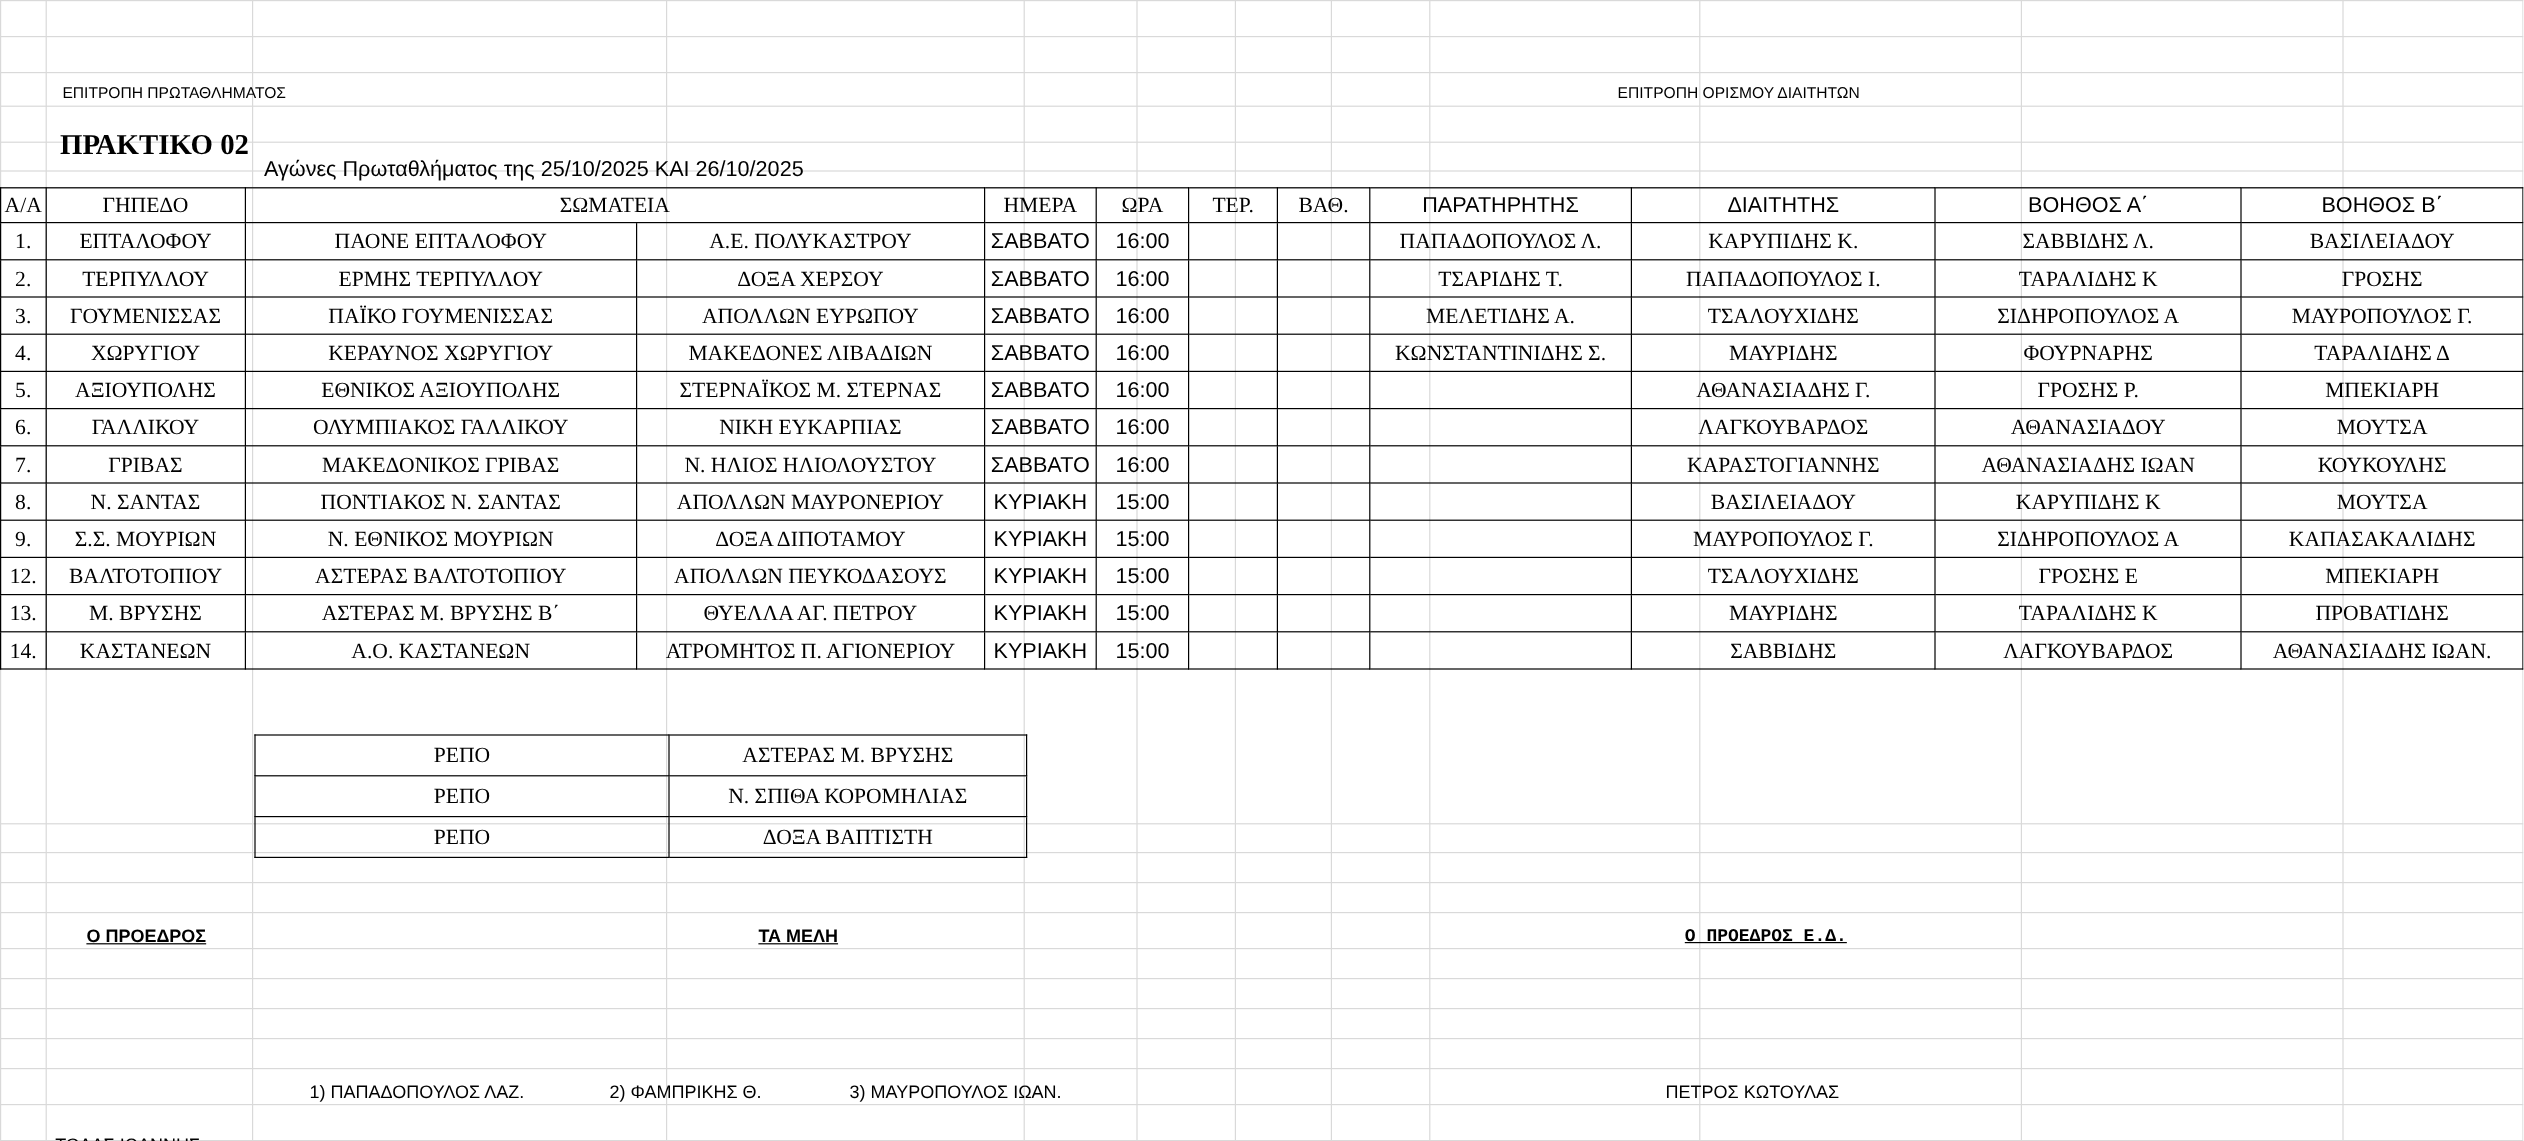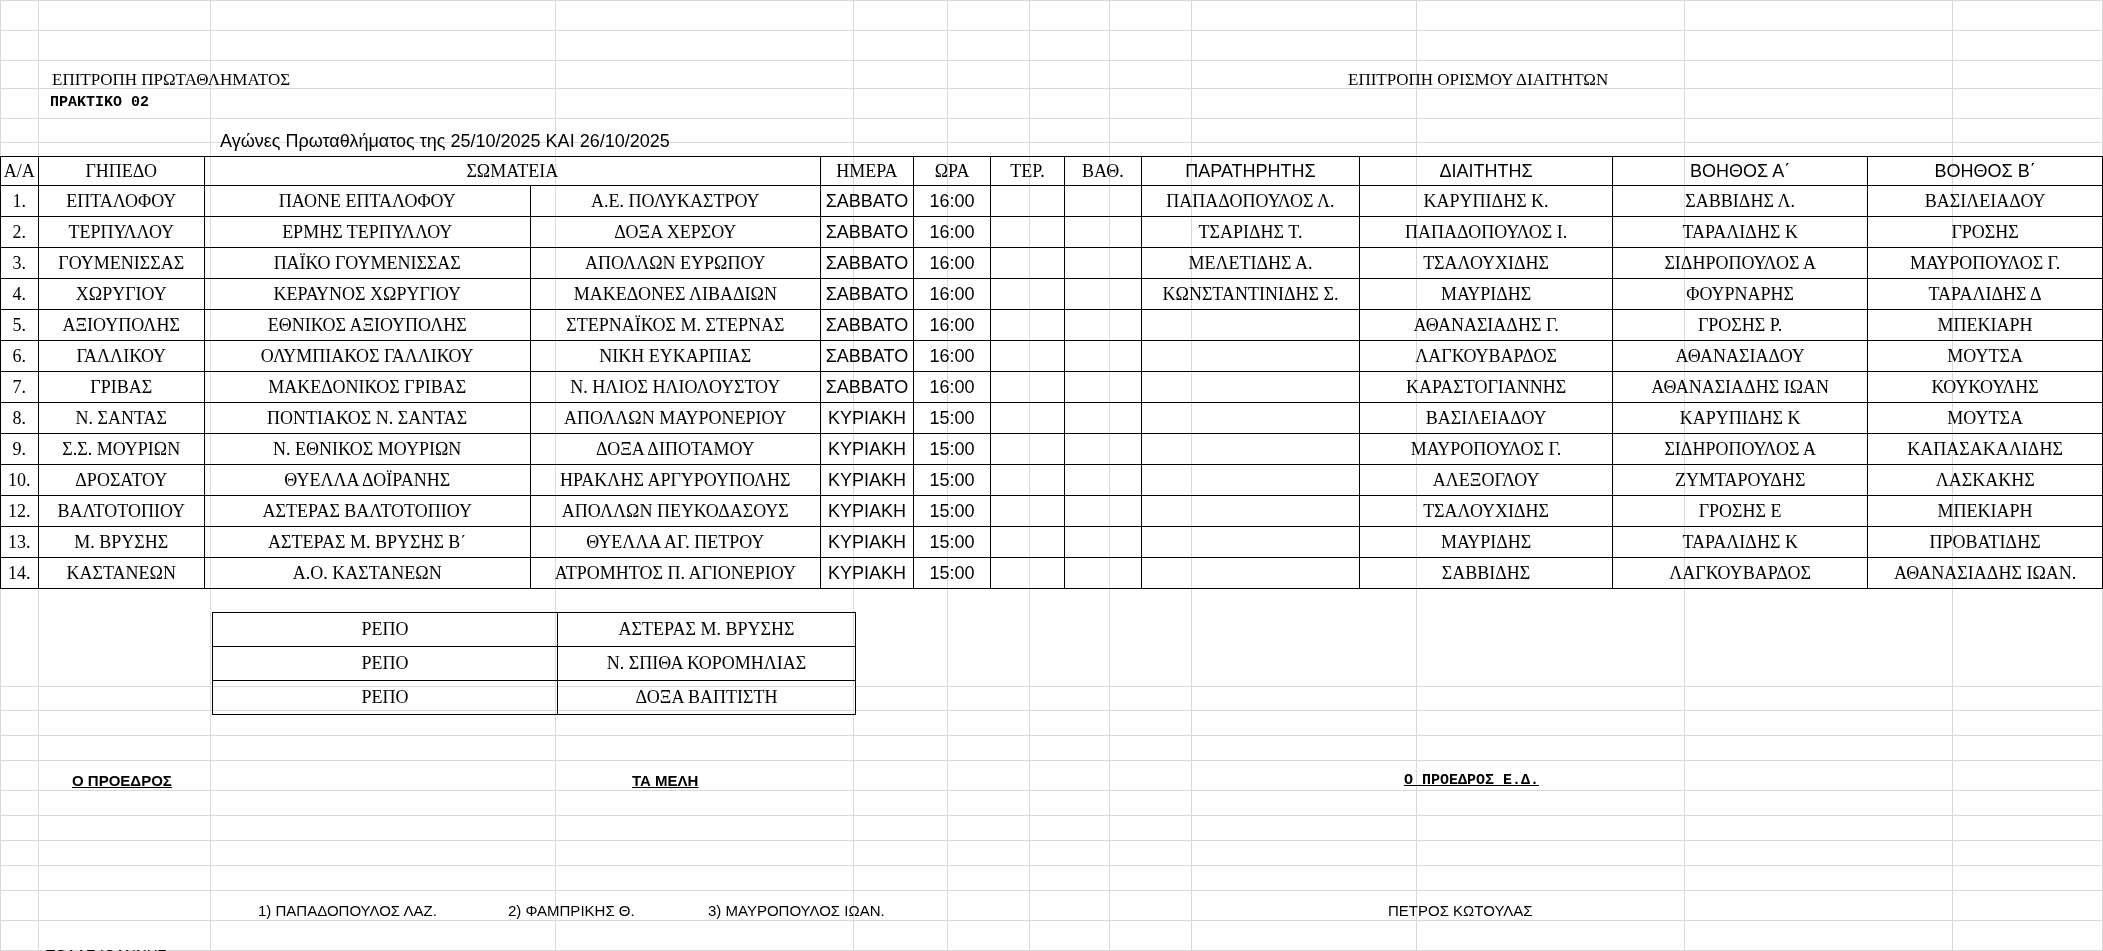--- a/index.html
+++ b/index.html
@@ -35,32 +35,32 @@
   .grid-bg .hline {
     position: absolute;
     left: 0;
     width: 2103px;
     height: 1px;
     background: #d9d9d9;
   }
 
   .hdr {
     position: absolute;
-    font-family: Liberation Serif, serif;
-    font-size: 17px;
+    font-family: Liberation Sans, sans-serif;
+    font-size: 13px;
     white-space: nowrap;
   }
   #committee-left { left: 52px; top: 70px; }
   #committee-right { left: 1348px; top: 70px; }
   #praktiko {
     position: absolute;
-    left: 50px; top: 94px;
-    font-family: Liberation Mono, monospace;
+    left: 50px; top: 108px;
+    font-family: Liberation Serif, serif;
     font-weight: bold;
-    font-size: 15px;
+    font-size: 24px;
     white-space: nowrap;
   }
   #matchday {
     position: absolute;
     left: 220px; top: 131px;
     font-family: "Liberation Sans", sans-serif;
     font-size: 18px;
     white-space: nowrap;
   }
 
@@ -339,34 +339,20 @@
           <td class="day">ΚΥΡΙΑΚΗ</td>
           <td class="time">15:00</td>
           <td></td>
           <td></td>
           <td></td>
           <td>ΜΑΥΡΟΠΟΥΛΟΣ Γ.</td>
           <td>ΣΙΔΗΡΟΠΟΥΛΟΣ Α</td>
           <td>ΚΑΠΑΣΑΚΑΛΙΔΗΣ</td>
         </tr>
         <tr>
-          <td class="num">10.</td>
-          <td>ΔΡΟΣΑΤΟΥ</td>
-          <td>ΘΥΕΛΛΑ  ΔΟΪΡΑΝΗΣ</td>
-          <td>ΗΡΑΚΛΗΣ ΑΡΓΥΡΟΥΠΟΛΗΣ</td>
-          <td class="day">ΚΥΡΙΑΚΗ</td>
-          <td class="time">15:00</td>
-          <td></td>
-          <td></td>
-          <td></td>
-          <td>ΑΛΕΞΟΓΛΟΥ</td>
-          <td>ΖΥΜΤΑΡΟΥΔΗΣ</td>
-          <td>ΛΑΣΚΑΚΗΣ</td>
-        </tr>
-        <tr>
           <td class="num">12.</td>
           <td>ΒΑΛΤΟΤΟΠΙΟΥ</td>
           <td>ΑΣΤΕΡΑΣ ΒΑΛΤΟΤΟΠΙΟΥ</td>
           <td>ΑΠΟΛΛΩΝ ΠΕΥΚΟΔΑΣΟΥΣ</td>
           <td class="day">ΚΥΡΙΑΚΗ</td>
           <td class="time">15:00</td>
           <td></td>
           <td></td>
           <td></td>
           <td>ΤΣΑΛΟΥΧΙΔΗΣ</td>

